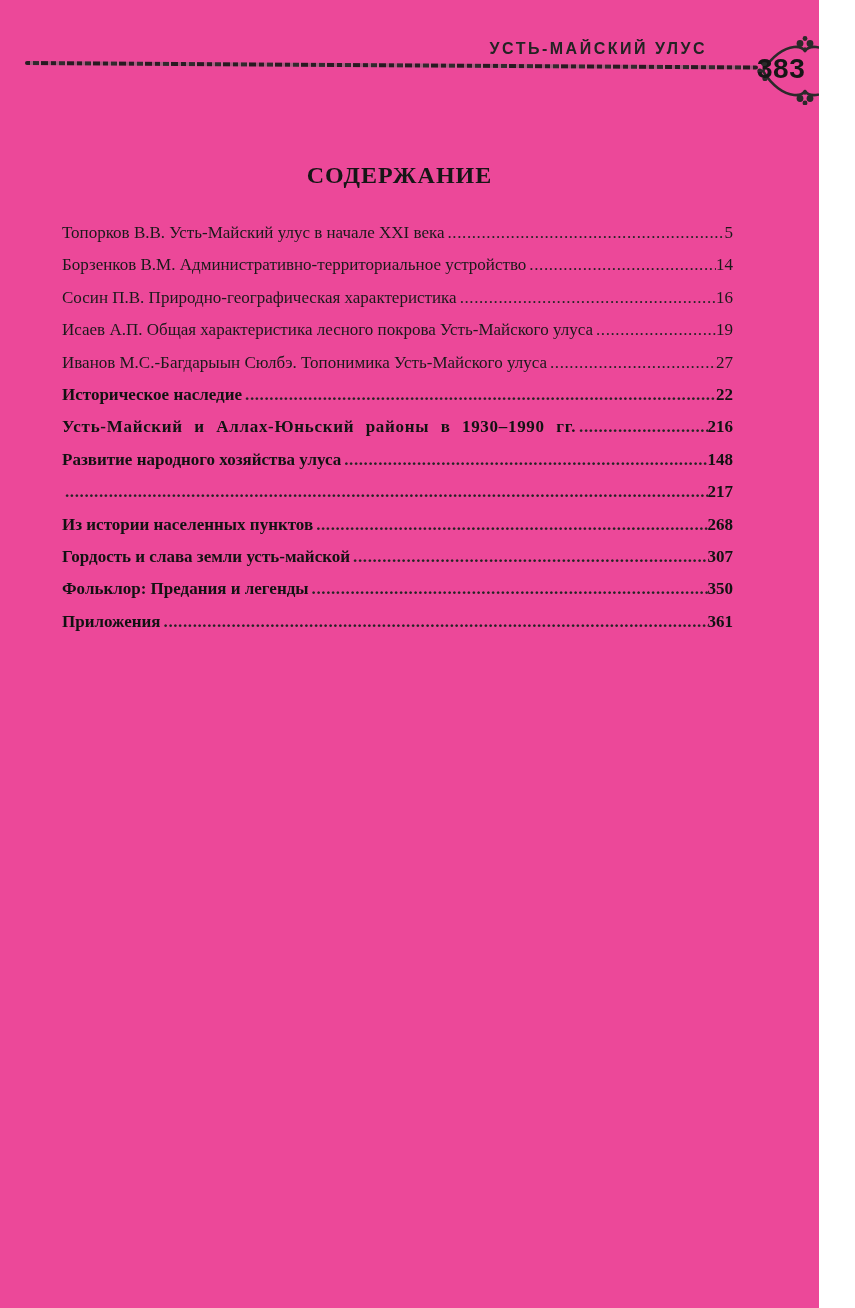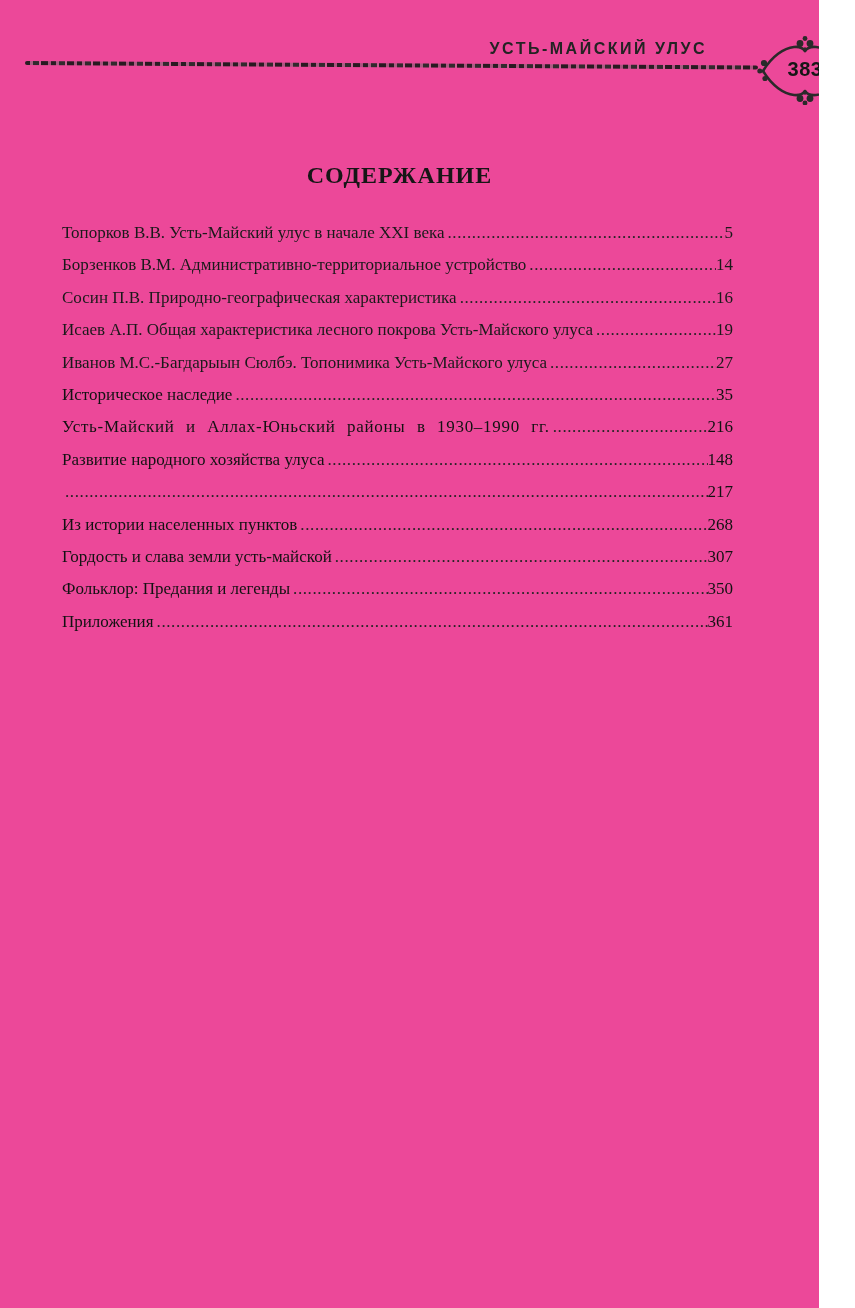--- a/index.html
+++ b/index.html
@@ -61,24 +61,24 @@
     position: absolute;
     left: 0;
     top: 0;
   }
   .folio-number {
     position: absolute;
     left: 0;
     top: 50%;
     width: 100%;
     transform: translateY(-52%);
-    text-align: center;
+    text-align: left;
     font-family: "Liberation Sans", sans-serif;
     font-weight: bold;
-    font-size: 20px;
+    font-size: 28px;
     letter-spacing: 0.5px;
     color: #161616;
   }
 
   
   .content {
     position: absolute;
     left: 62px;
     top: 162px;
     width: 675px;
@@ -98,21 +98,21 @@
     padding: 0;
   }
   .toc-row {
     display: flex;
     align-items: baseline;
     height: 32.4px;
     font-size: 17px;
     white-space: nowrap;
   }
   .toc-row.bold {
-    font-weight: normal;
+    font-weight: bold;
     color: #121212;
   }
   .toc-label {
     flex: 0 0 auto;
   }
   .toc-dots {
     flex: 1 1 auto;
     overflow: hidden;
     margin-left: 3px;
     letter-spacing: 0.6px;
@@ -195,21 +195,21 @@
     <span class="toc-page">19</span>
   </li>
         <li class="toc-row">
     <span class="toc-label">Иванов М.С.-Багдарыын Сюлбэ. Топонимика Усть-Майского улуса</span>
     <span class="toc-dots">............................................................................................................................................................................................................................</span>
     <span class="toc-page">27</span>
   </li>
         <li class="toc-row bold">
     <span class="toc-label">Историческое наследие</span>
     <span class="toc-dots">............................................................................................................................................................................................................................</span>
-    <span class="toc-page">35</span>
+    <span class="toc-page">22</span>
   </li>
         <li class="toc-row bold">
     <span class="toc-label">Усть-Майский и Аллах-Юньский районы в 1930–1990 гг.</span>
     <span class="toc-dots">............................................................................................................................................................................................................................</span>
     <span class="toc-page">216</span>
   </li>
         <li class="toc-row bold">
     <span class="toc-label">Развитие народного хозяйства улуса</span>
     <span class="toc-dots">............................................................................................................................................................................................................................</span>
     <span class="toc-page">148</span>

